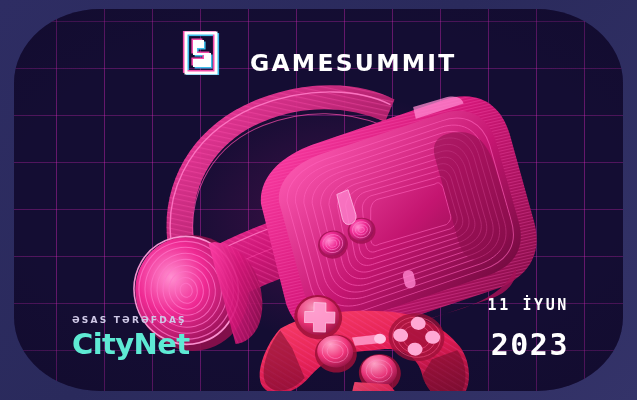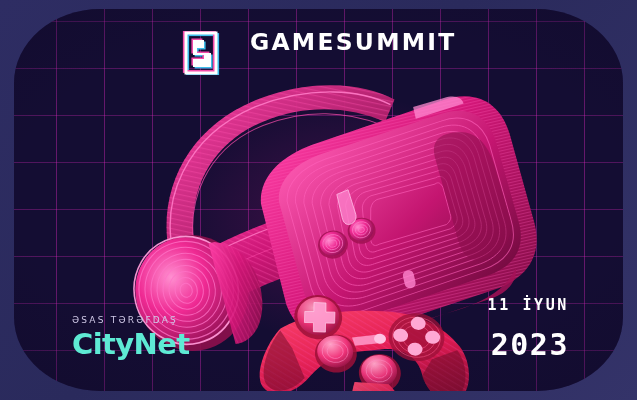--- a/index.html
+++ b/index.html
@@ -62,21 +62,21 @@
   
   .art-glow{
     position:absolute; left:150px; top:80px; width:360px; height:260px;
     background:radial-gradient(ellipse at 50% 50%, rgba(232,28,150,0.22) 0%, rgba(232,28,150,0.0) 68%);
     pointer-events:none;
   }
 
   
   .brand{
     position:absolute; left:0; right:0; top:22px;
-    display:flex; align-items:flex-start; justify-content:center; gap:30px;
+    display:flex; align-items:flex-end; justify-content:center; gap:30px;
   }
   .logo-mark{
     position:relative; width:40px; height:44px; flex:0 0 auto;
   }
   .logo-mark svg{ width:100%; height:100%; display:block; }
 
   .wordmark{
     color:#ffffff;
     font-size:23px;
     font-weight:700;
@@ -87,21 +87,21 @@
     line-height:1;
   }
 
   
   .partner{
     position:absolute; left:58px; bottom:32px;
   }
   .partner-kicker{
     color:#cfc8e6;
     font-size:9px;
-    font-weight:400;
+    font-weight:700;
     letter-spacing:2.2px;
     font-family:"DejaVu Sans", sans-serif;
     margin-bottom:5px;
     white-space:nowrap;
   }
   .partner-name{
     color:#5eead4;
     font-size:29px;
     font-weight:700;
     letter-spacing:-0.6px;

